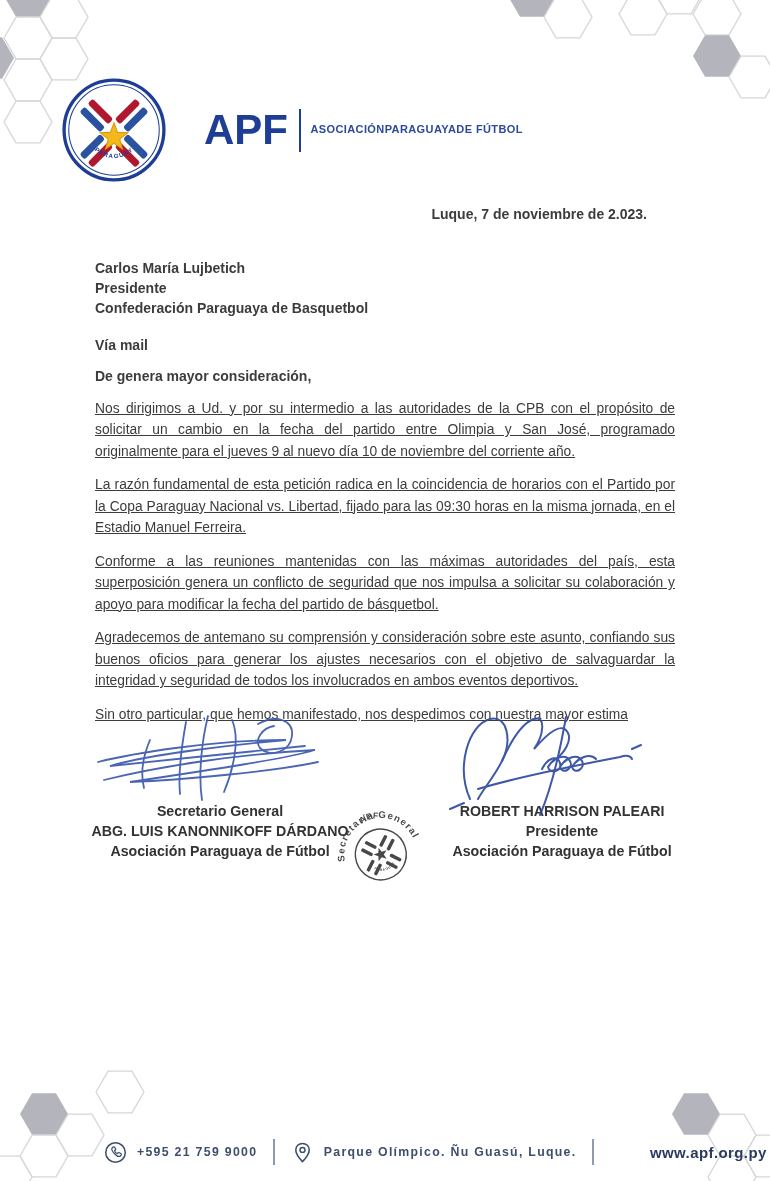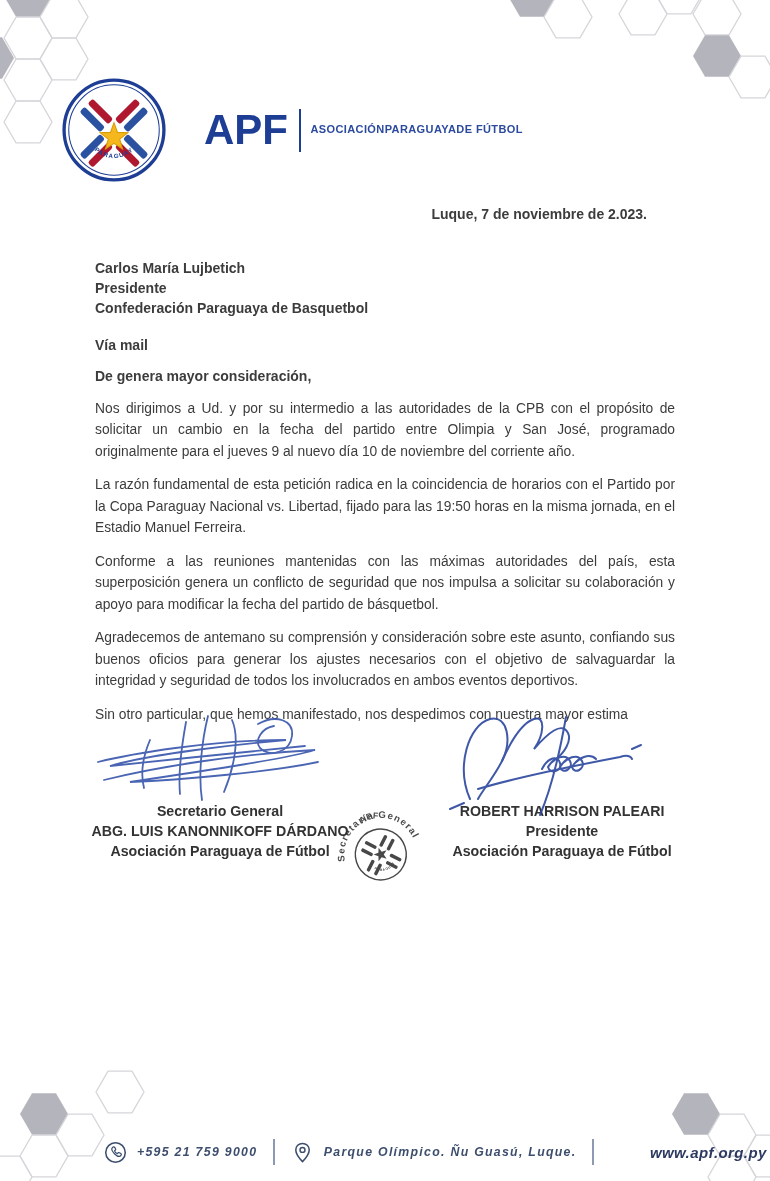--- a/index.html
+++ b/index.html
@@ -15,28 +15,28 @@
   .wordmark{font-size:42px;font-weight:bold;color:#1d3e94;letter-spacing:0px;margin-left:38px;line-height:42px;}
   .wm-divider{width:2.4px;height:43px;background:#1d3e94;margin:0 9px 0 11px;}
   .orgname{display:flex;flex-direction:row;justify-content:center;}
   .orgname span{font-size:11px;line-height:13.6px;font-weight:bold;color:#2b4a9e;letter-spacing:.4px;}
   
   .body-wrap{position:absolute;left:95px;right:95px;top:204px;font-size:13.8px;line-height:21.5px;}
   .date-line{text-align:right;padding-right:28px;font-weight:bold;font-size:14px;}
   .recipient{margin-top:32px;font-weight:bold;font-size:14px;line-height:20px;}
   .via{margin-top:17px;font-weight:bold;font-size:14px;}
   .salutation{margin-top:10px;font-weight:bold;font-size:14px;margin-bottom:10px;}
-  .body-wrap p{margin:0 0 12px 0;text-align:justify;}
+  .body-wrap p{margin:0 0 12px 0;text-align:justify;text-decoration:underline;}
   .body-wrap p.last{text-align:left;}
   
   .sig-svg{position:absolute;pointer-events:none;z-index:5;}
   .sig-block{position:absolute;width:280px;text-align:center;font-weight:bold;font-size:14.2px;line-height:20px;color:#333;z-index:2;}
   .stamp{position:absolute;left:331px;top:801px;width:96px;height:96px;z-index:3;opacity:.88;}
   
-  .footer{position:absolute;left:104px;top:1134px;height:36px;display:flex;align-items:center;z-index:2;font-style:italic;}
+  .footer{position:absolute;left:104px;top:1134px;height:36px;display:flex;align-items:center;z-index:2;}
   .footer .txt{font-size:12.3px;font-weight:bold;letter-spacing:1.3px;color:#3d4e6d;white-space:nowrap;}
   .f-ico{width:23px;height:23px;margin-right:10px;flex:0 0 auto;}
   .f-div{width:1.5px;height:26px;background:#8d9bb2;margin:0 16px;}
   .website{font-size:15px;font-weight:bold;letter-spacing:.4px;color:#2c3960;margin-left:40px;white-space:nowrap;}
 </style>
 </head>
 <body>
 
 <div class="page">
 
@@ -114,21 +114,21 @@
   <div class="body-wrap">
     <div class="date-line">Luque, 7 de noviembre de 2.023.</div>
     <div class="recipient">
       <div>Carlos María Lujbetich</div>
       <div>Presidente</div>
       <div>Confederación Paraguaya de Basquetbol</div>
     </div>
     <div class="via">Vía mail</div>
     <div class="salutation">De genera mayor consideración,</div>
     <p>Nos dirigimos a Ud. y por su intermedio a las autoridades de la CPB con el propósito de solicitar un cambio en la fecha del partido entre Olimpia y San José, programado originalmente para el jueves 9 al nuevo día 10 de noviembre del corriente año.</p>
-    <p>La razón fundamental de esta petición radica en la coincidencia de horarios con el Partido por la Copa Paraguay Nacional vs. Libertad, fijado para las 19:50 horas en la misma jornada, en el Estadio Manuel Ferreira.</p>
+    <p>La razón fundamental de esta petición radica en la coincidencia de horarios con el Partido por la Copa Paraguay Nacional vs. Libertad, fijado para las 09:30 horas en la misma jornada, en el Estadio Manuel Ferreira.</p>
     <p>Conforme a las reuniones mantenidas con las máximas autoridades del país, esta superposición genera un conflicto de seguridad que nos impulsa a solicitar su colaboración y apoyo para modificar la fecha del partido de básquetbol.</p>
     <p>Agradecemos de antemano su comprensión y consideración sobre este asunto, confiando sus buenos oficios para generar los ajustes necesarios con el objetivo de salvaguardar la integridad y seguridad de todos los involucrados en ambos eventos deportivos.</p>
     <p class="last">Sin otro particular, que hemos manifestado, nos despedimos con nuestra mayor estima</p>
   </div>
 
   <svg class="sig-svg" style="left:90px;top:710px" width="235" height="95" viewBox="0 0 235 95">
     <g fill="none" stroke="#3b58ad" stroke-width="1.8" stroke-linecap="round" opacity=".92">
       <path d="M8,52 C40,44 120,30 196,30 C150,34 60,44 20,56 C80,50 170,40 215,36"></path>
       <path d="M14,70 C70,56 150,44 225,40 C200,48 120,60 40,72 C90,70 180,62 228,52"></path>
       <path d="M96,12 C92,34 88,62 90,84"></path>

